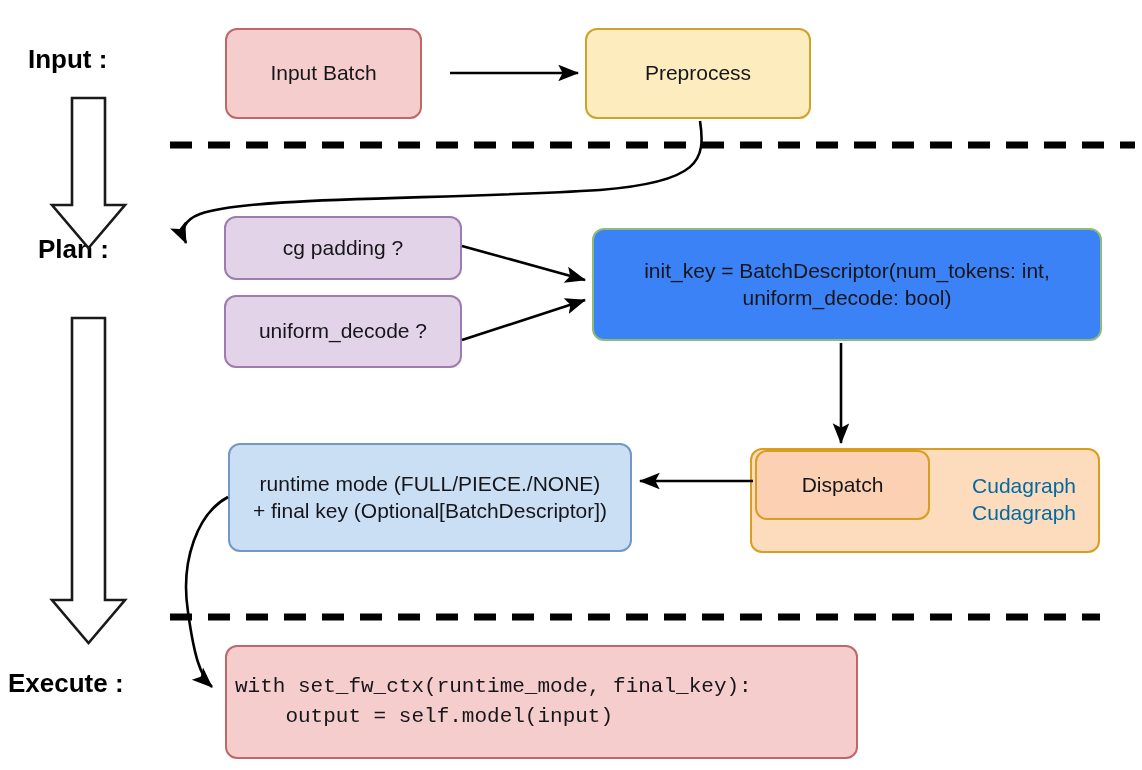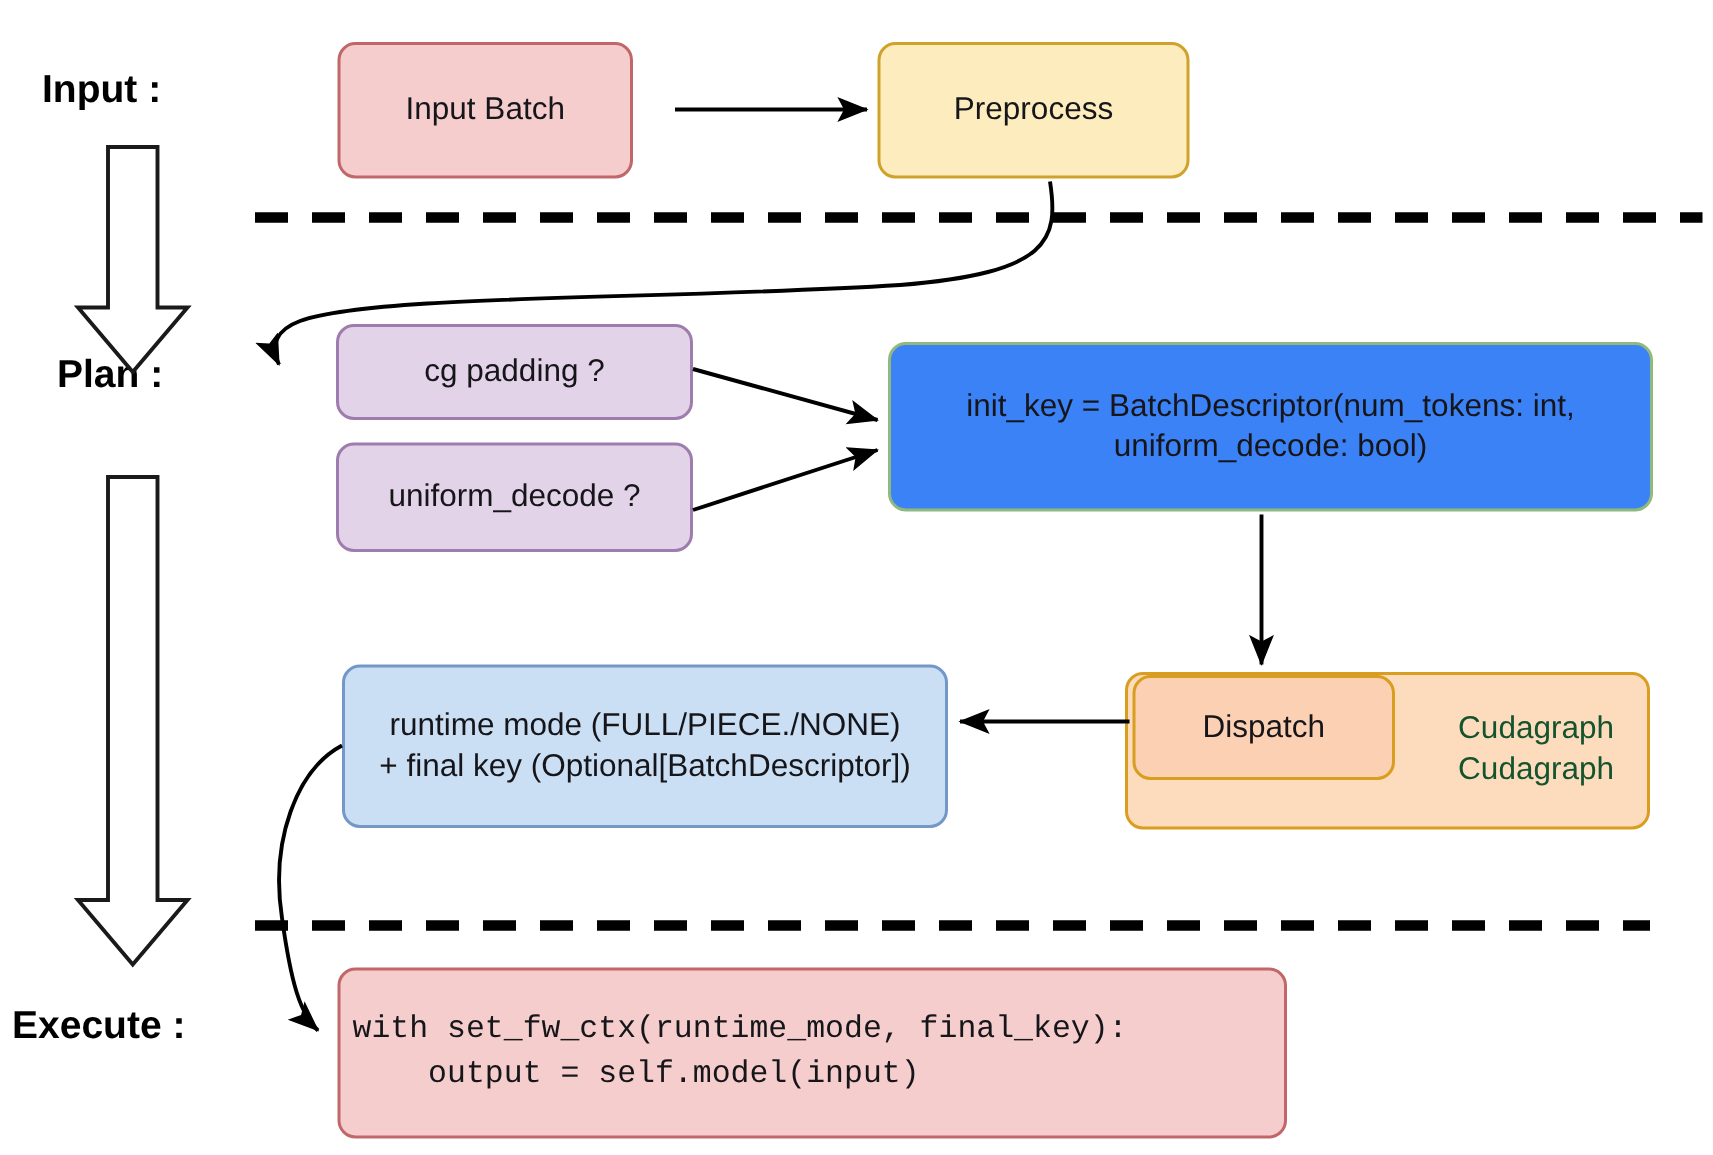--- a/index.html
+++ b/index.html
@@ -78,21 +78,21 @@
     text-align: left;
     padding-left: 8px;
     white-space: pre;
     line-height: 1.45;
   }
   .dispatcher-label {
     position: absolute;
     text-align: left;
     font-family: "Liberation Sans", sans-serif;
     font-size: 21px;
-    color: #14532d;
+    color: #0369a1;
     line-height: 1.3;
   }
   svg.overlay {
     position: absolute;
     left: 0;
     top: 0;
     width: 1142px;
     height: 770px;
     pointer-events: none;
   }
@@ -103,21 +103,21 @@
 <div id="canvas">
 
   <div class="stage-label" style="left:28px; top:44px;">Input :</div>
 
   <div class="stage-label" style="left:38px; top:234px;">Plan :</div>
 
   <div class="stage-label" style="left:8px; top:668px;">Execute :</div>
 
   <div class="node node-pink" style="left:225px; top:28px; width:197px; height:91px;">Input Batch</div>
 
-  <div class="node node-yellow" style="left:585px; top:28px; width:208px; height:91px;">Preprocess</div>
+  <div class="node node-yellow" style="left:585px; top:28px; width:226px; height:91px;">Preprocess</div>
 
   <div class="node node-purple" style="left:224px; top:216px; width:238px; height:64px;">cg padding ?</div>
 
   <div class="node node-purple" style="left:224px; top:295px; width:238px; height:73px;">uniform_decode ?</div>
 
   <div class="node node-green" style="left:592px; top:228px; width:510px; height:113px; flex-direction:column;">
     <span>init_key = BatchDescriptor(num_tokens: int,</span>
     <span>uniform_decode: bool)</span>
   </div>
 

